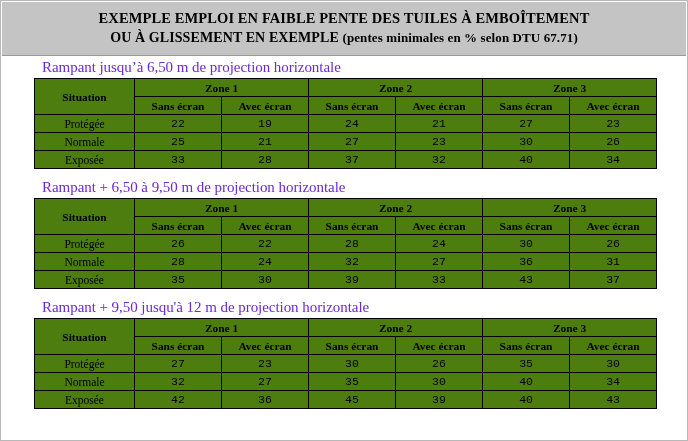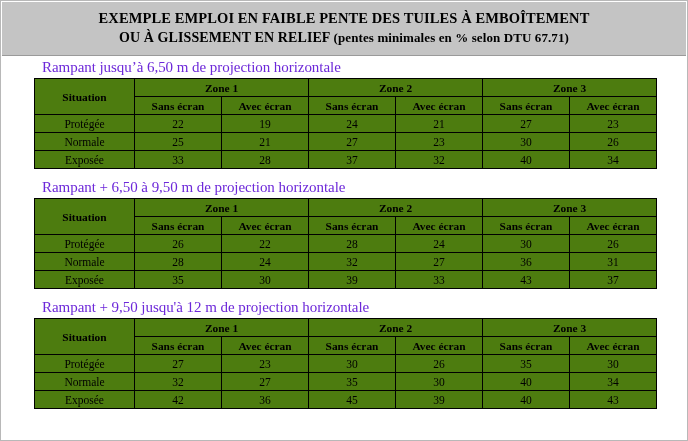--- a/index.html
+++ b/index.html
@@ -106,33 +106,34 @@
   }
   td.row-label {
     text-align: left;
     padding-left: 9px;
     font-weight: normal;
     font-size: 11.6px;
     margin-top: 48px;
   }
   td.value {
     font-size: 11.6px;
+    font-family: Liberation Mono, monospace;
   }
   col.c-sit { width: 100px; }
   col.c-val { width: 87px; }
 </style>
 </head>
 <body>
 
 <div class="page">
 
   <div class="title-band">
     <div class="title-line">EXEMPLE EMPLOI EN FAIBLE PENTE DES TUILES À EMBOÎTEMENT</div>
     <div class="title-line second">
-      <span>OU À GLISSEMENT EN RELIEF </span><span class="paren">(pentes minimales en % selon DTU 67.71)</span>
+      <span>OU À GLISSEMENT EN EXEMPLE </span><span class="paren">(pentes minimales en % selon DTU 67.71)</span>
     </div>
   </div>
 
   <div class="content">
 
     <div class="section">
       <div class="section-heading">Rampant jusqu’à 6,50 m de projection horizontale</div>
       <table class="grid">
         <colgroup>
           <col class="c-sit">

